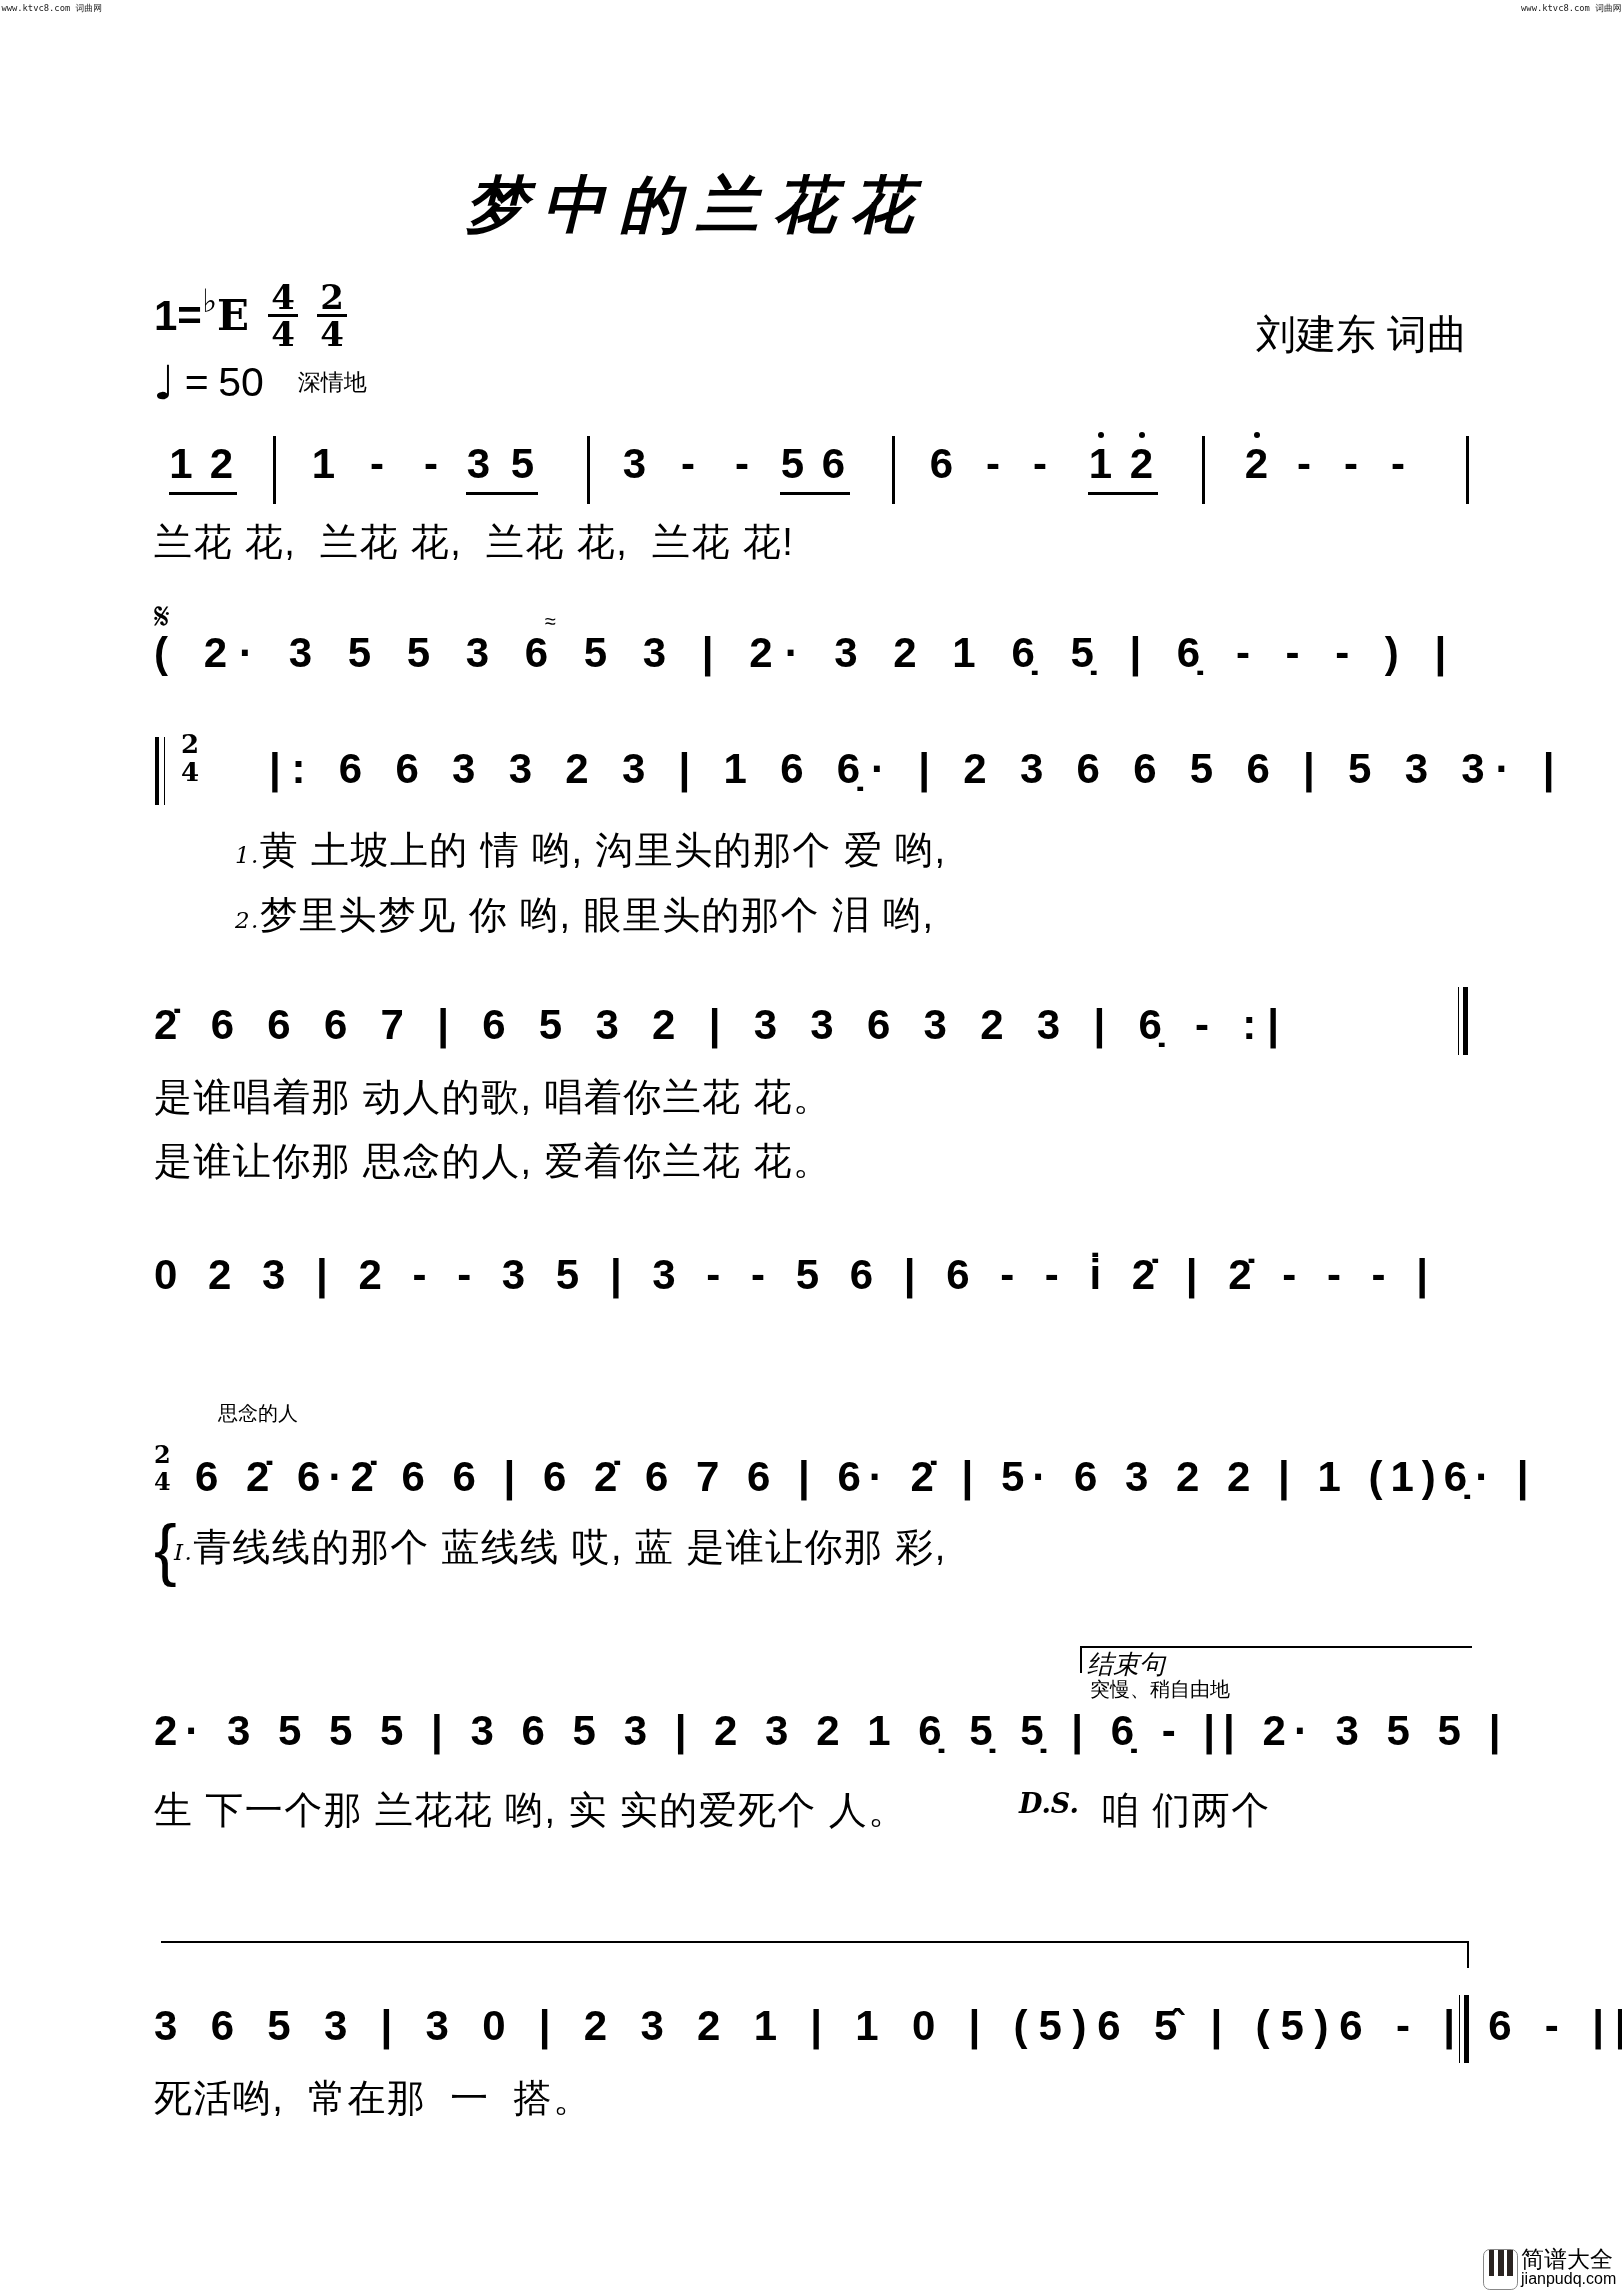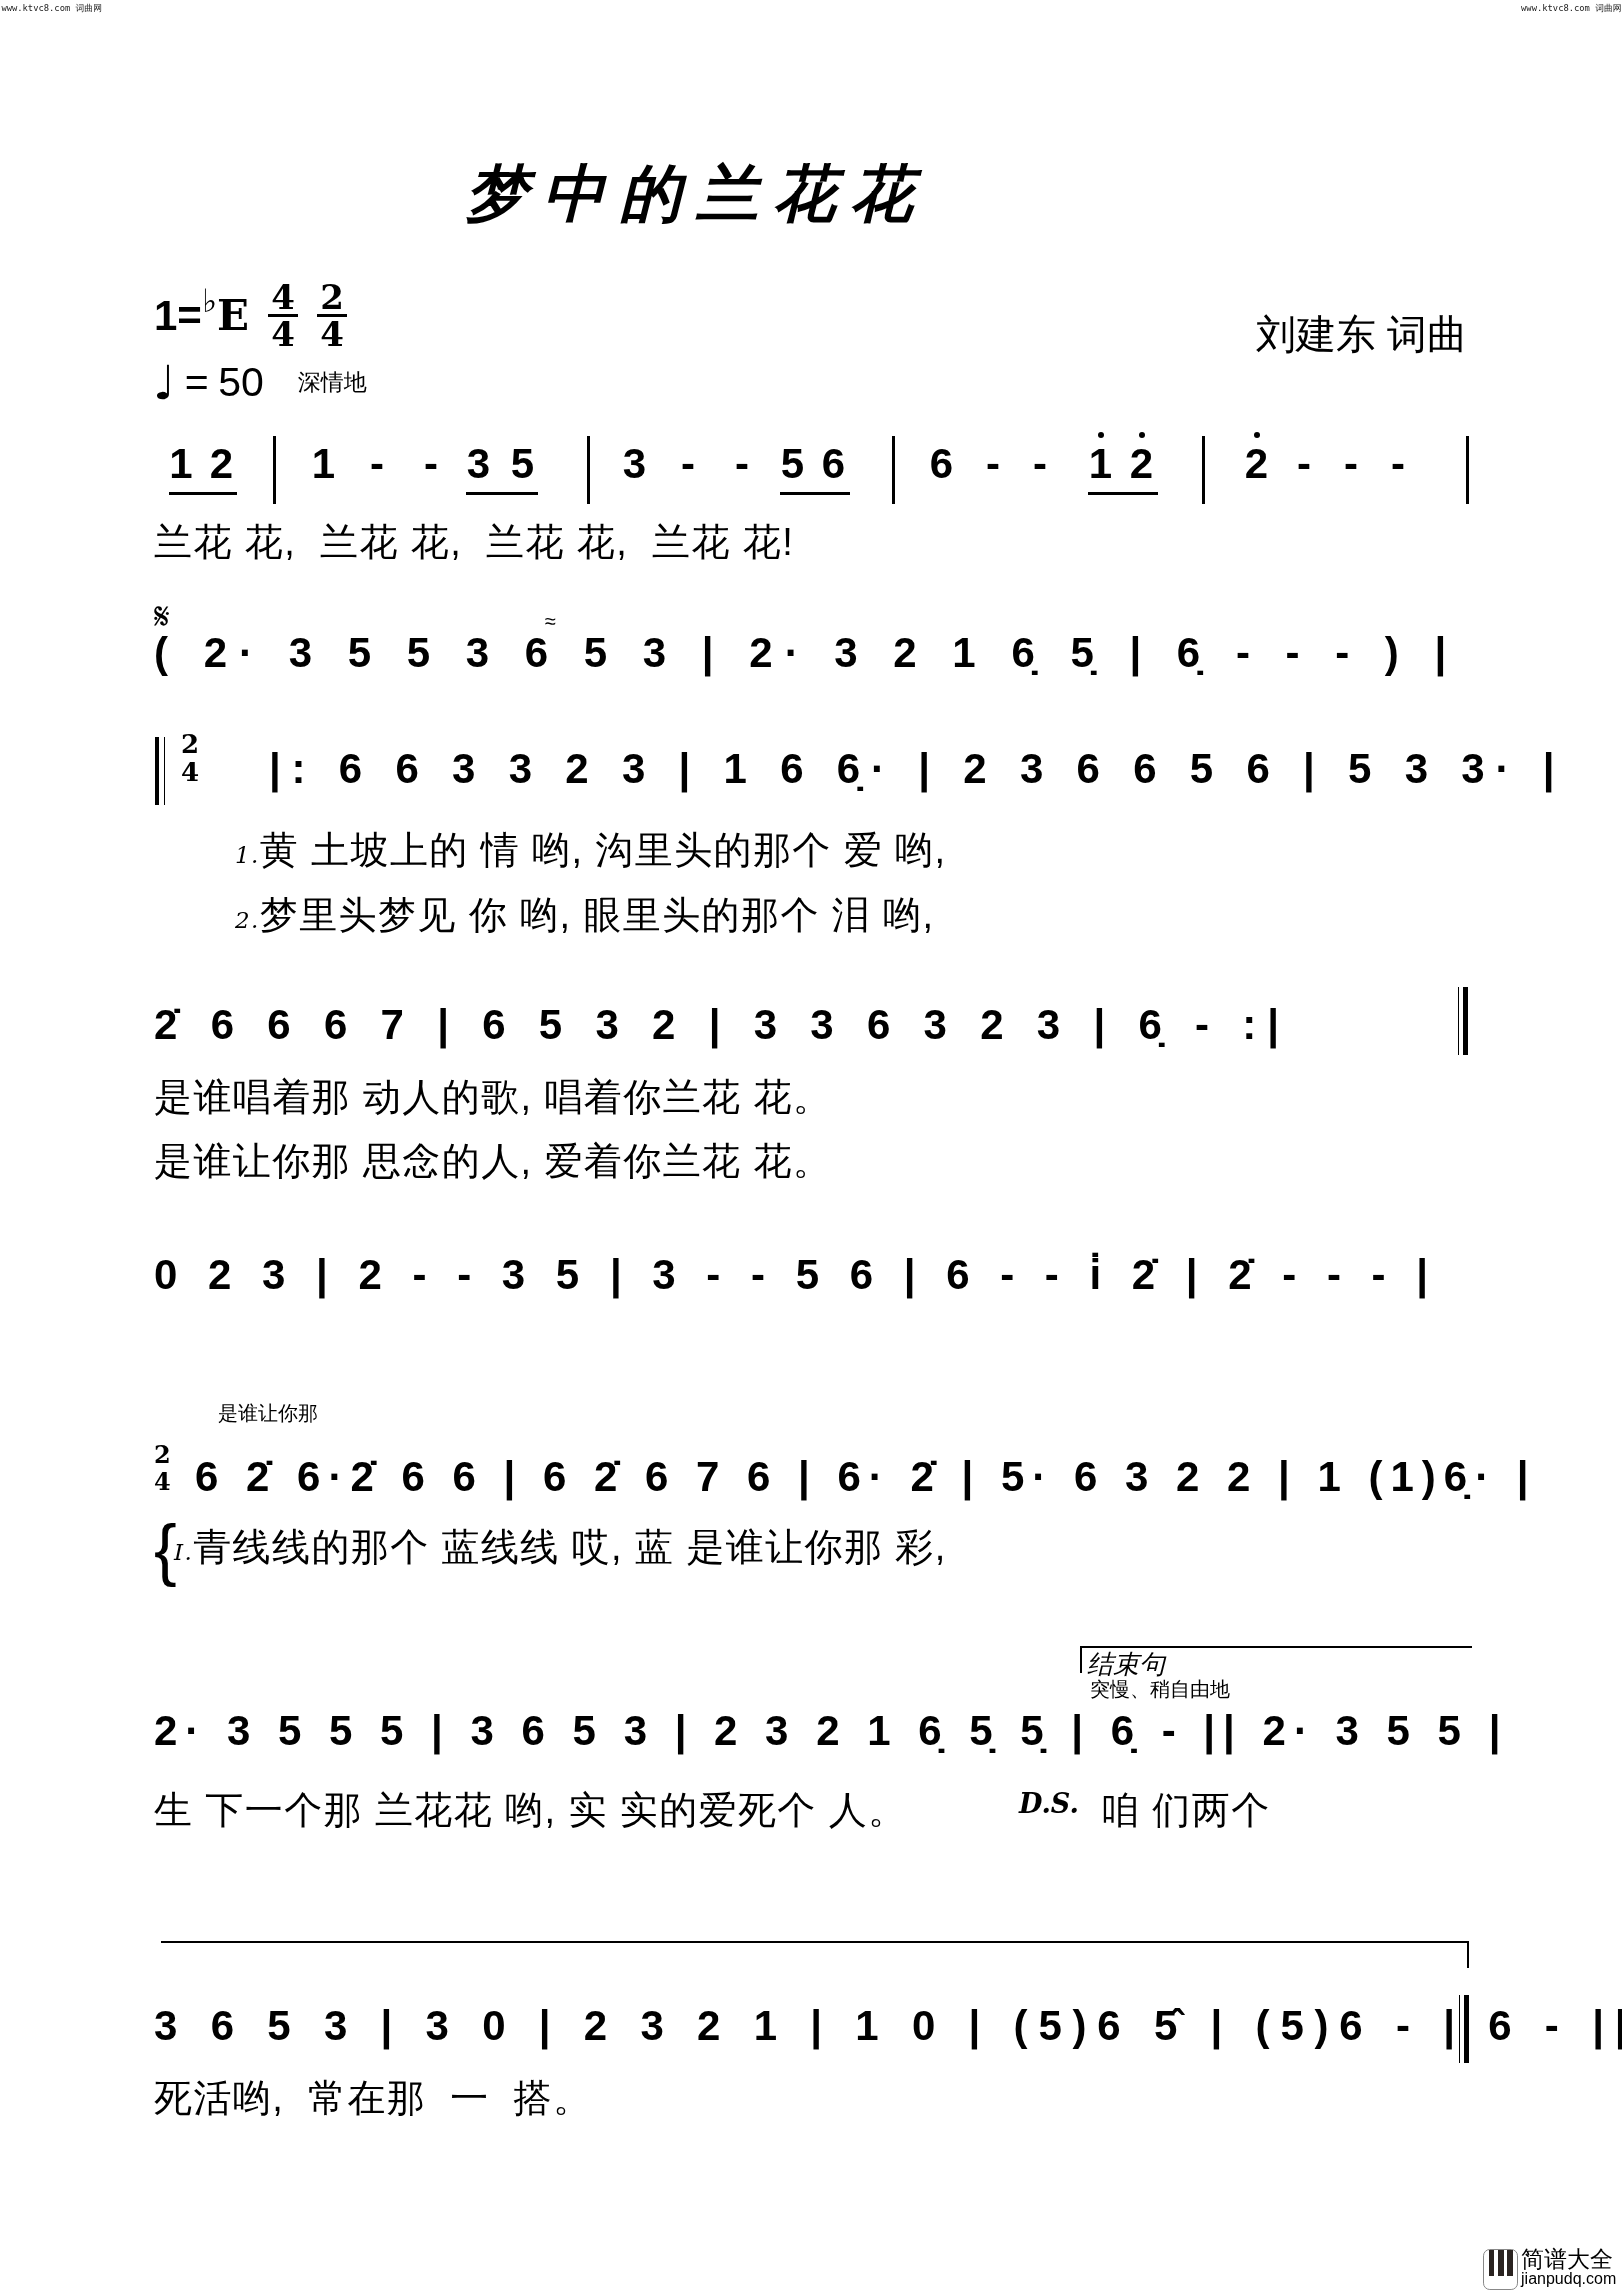--- a/index.html
+++ b/index.html
@@ -1,20 +1,20 @@
 <!DOCTYPE html>
 <html style="font-size:10.8px"><head>
 <meta charset="utf-8">
 <style>
   html,body{margin:0;padding:0;background:#fff;}
   body{width:1623px;height:2295px;position:relative;overflow:hidden;color:#000;font-family:"Liberation Sans","DejaVu Sans",sans-serif;}
   .wm{position:absolute;top:2.7px;font-family:"DejaVu Sans Mono",monospace;font-size:8.8px;color:#222;}
   .wm.l{left:1.4px}
   .wm.r{right:1.4px}
-  .title{position:absolute;top:152px;left:0;width:1393px;text-align:center;font-family:"DejaVu Serif",serif;font-size:62px;font-weight:bold;font-style:italic;letter-spacing:15px;}
+  .title{position:absolute;top:163px;left:0;width:1393px;text-align:center;font-family:"DejaVu Serif",serif;font-size:62px;font-weight:bold;font-style:italic;letter-spacing:15px;}
   .key{position:absolute;left:154px;top:281px;font-family:"DejaVu Serif",serif;font-weight:bold;font-size:42px;display:flex;align-items:center;}
   .key .one{font-family:"Liberation Sans",sans-serif;}
   .flat{font-size:32px;position:relative;top:-15px;font-weight:normal;}
   .frac{display:inline-flex;flex-direction:column;align-items:center;margin-left:19px;font-size:34px;line-height:32px;font-family:"DejaVu Serif",serif;font-weight:bold;}
   .frac .bar{width:30px;height:2.7px;background:#000;margin:1.4px 0;}
   .tempo{position:absolute;left:153px;top:355px;font-size:41px;display:flex;align-items:center;}
   .tempo .note{font-size:47px;font-family:"DejaVu Sans",sans-serif;}
   .tempo .expr{font-size:23px;margin-left:34px;}
   .author{position:absolute;right:156px;top:291px;font-size:40px;margin-top:16px;}
   
@@ -123,21 +123,21 @@
   <div class="bl" style="left:1309px;top:0;height:68px;width:5.4px"></div>
   <div class="lyr" style="left:0;top:149px">是谁让你那 思念的人, 爱着你兰花 花。</div>
   <div class="lyr" style="left:0;top:85px">是谁唱着那 动人的歌, 唱着你兰花 花。</div>
 </div>
 
 <div class="row" style="top:1237px;height:122px">
   <div class="lyr" style="left:0;top:13.5px;font-size:42px;font-weight:bold;letter-spacing:9.5px">0 2 3 | 2 - - 3 5 | 3 - - 5 6 | 6 - - i̇ 2̇ | 2̇ - - - |</div>
 </div>
 
 <div class="row" style="top:1400px;height:237px">
-  <div class="small" style="left:64px;top:0">是谁让你那</div>
+  <div class="small" style="left:64px;top:0">思念的人</div>
   <div class="lyr" style="left:0;top:41px;font-family:'DejaVu Serif',serif;font-weight:bold;font-size:24px;line-height:27px">2<br>4</div>
   <div class="lyr" style="left:41px;top:53px;font-size:42px;font-weight:bold;letter-spacing:8px">6 2̇ 6·2̇ 6 6 | 6 2̇ 6 7 6 | 6· 2̇ | 5· 6 3 2 2 | 1 (1)6̣· |</div>
   <div class="lyr" style="left:0;top:115px;font-size:68px;font-weight:100;line-height:68px">{</div>
   <div class="lyr" style="left:20px;top:122px"><span class="vn">I.</span><span>青线线的那个 蓝线线 哎, 蓝 是谁让你那 彩,</span></div>
 </div>
 
 <div class="row" style="top:1646px;height:264px">
   <div class="bracketline" style="left:926px;top:0;width:392px;height:2px"></div>
   <div class="bracketline" style="left:926px;top:0;width:2px;height:27px"></div>
   <div class="small" style="left:933px;top:1.4px;font-style:italic;font-family:'DejaVu Serif',serif;font-size:26px">结束句</div>

